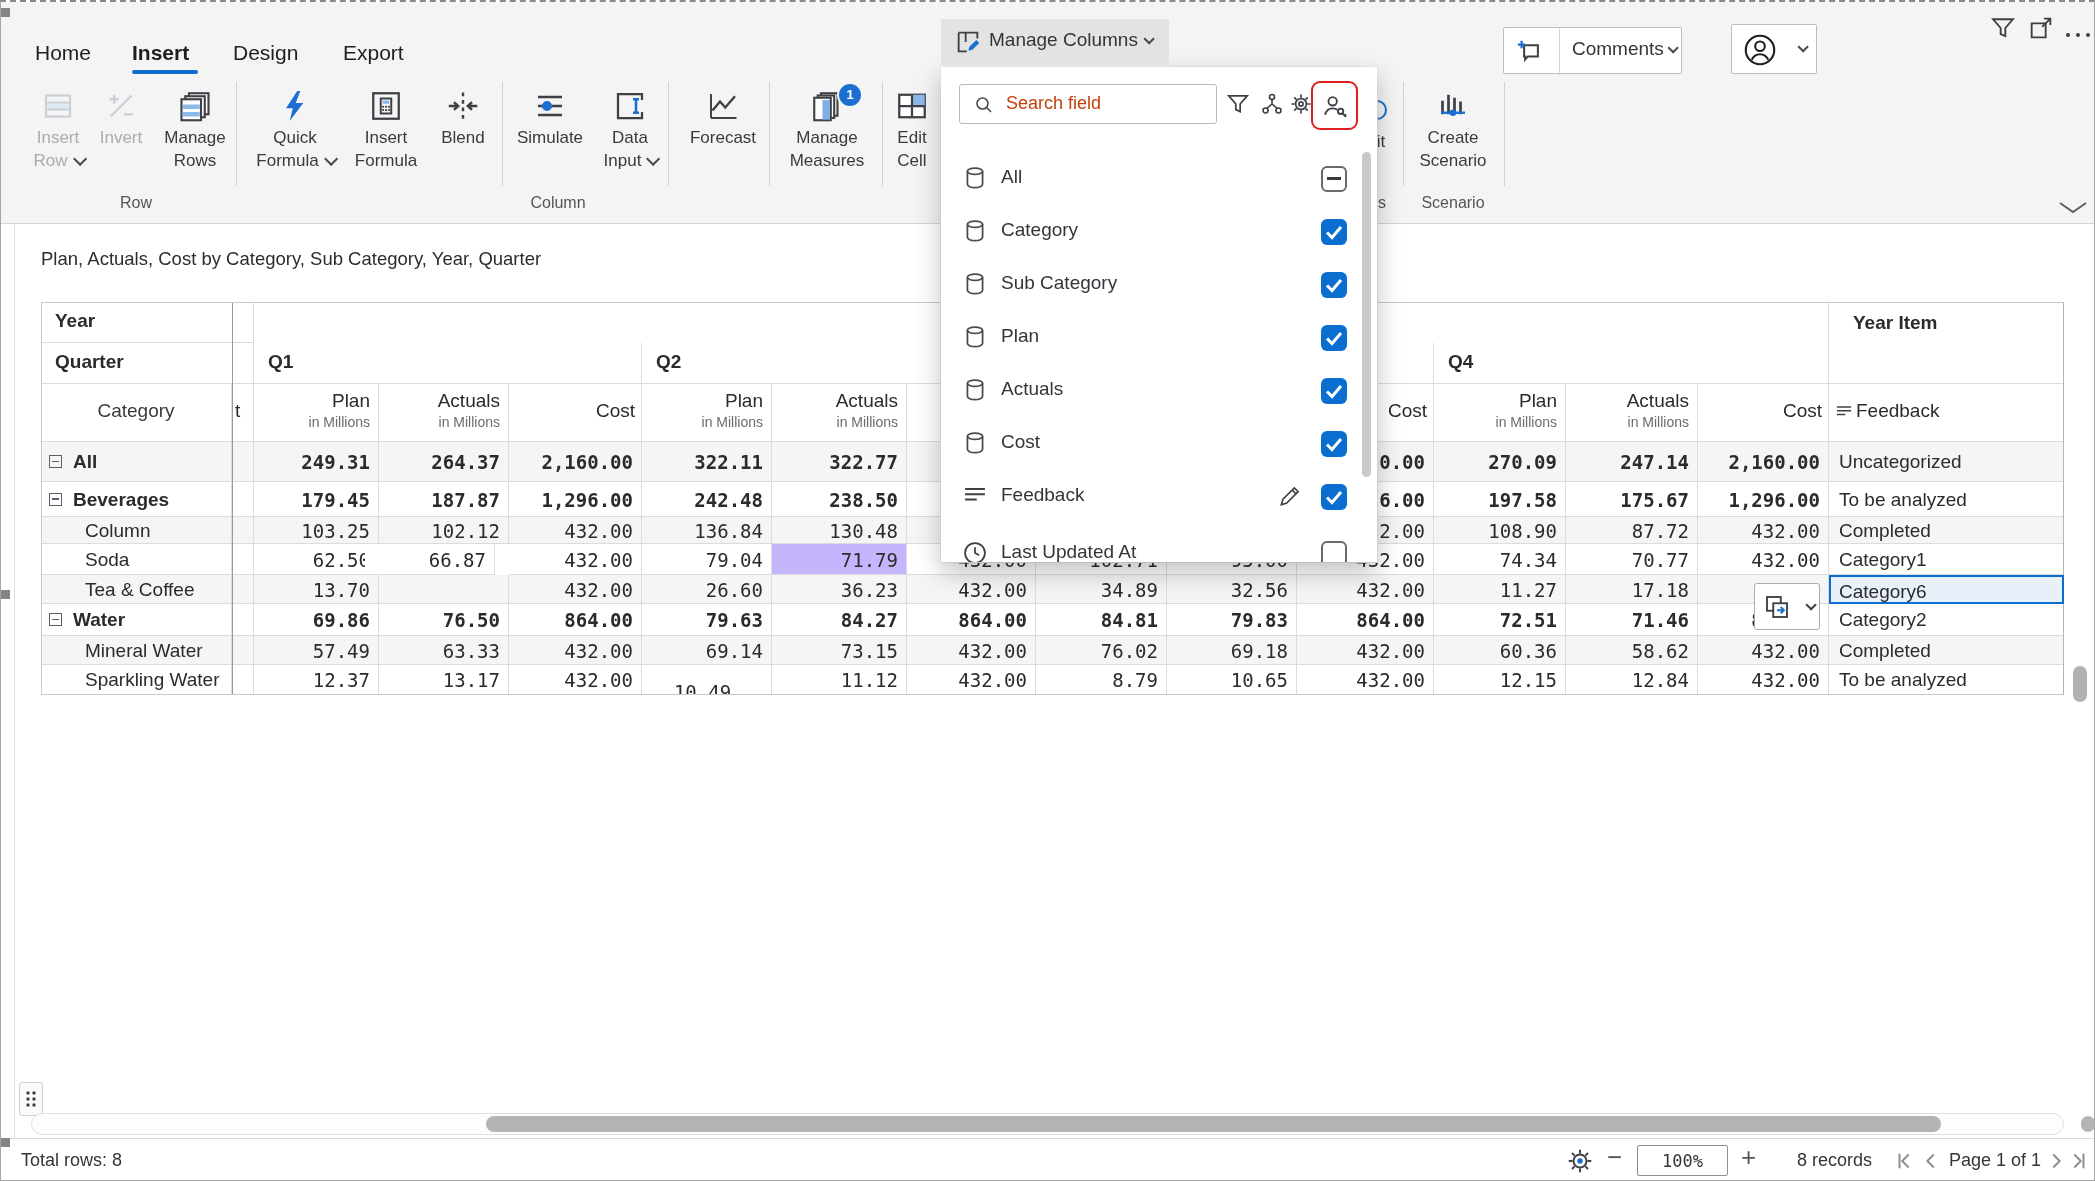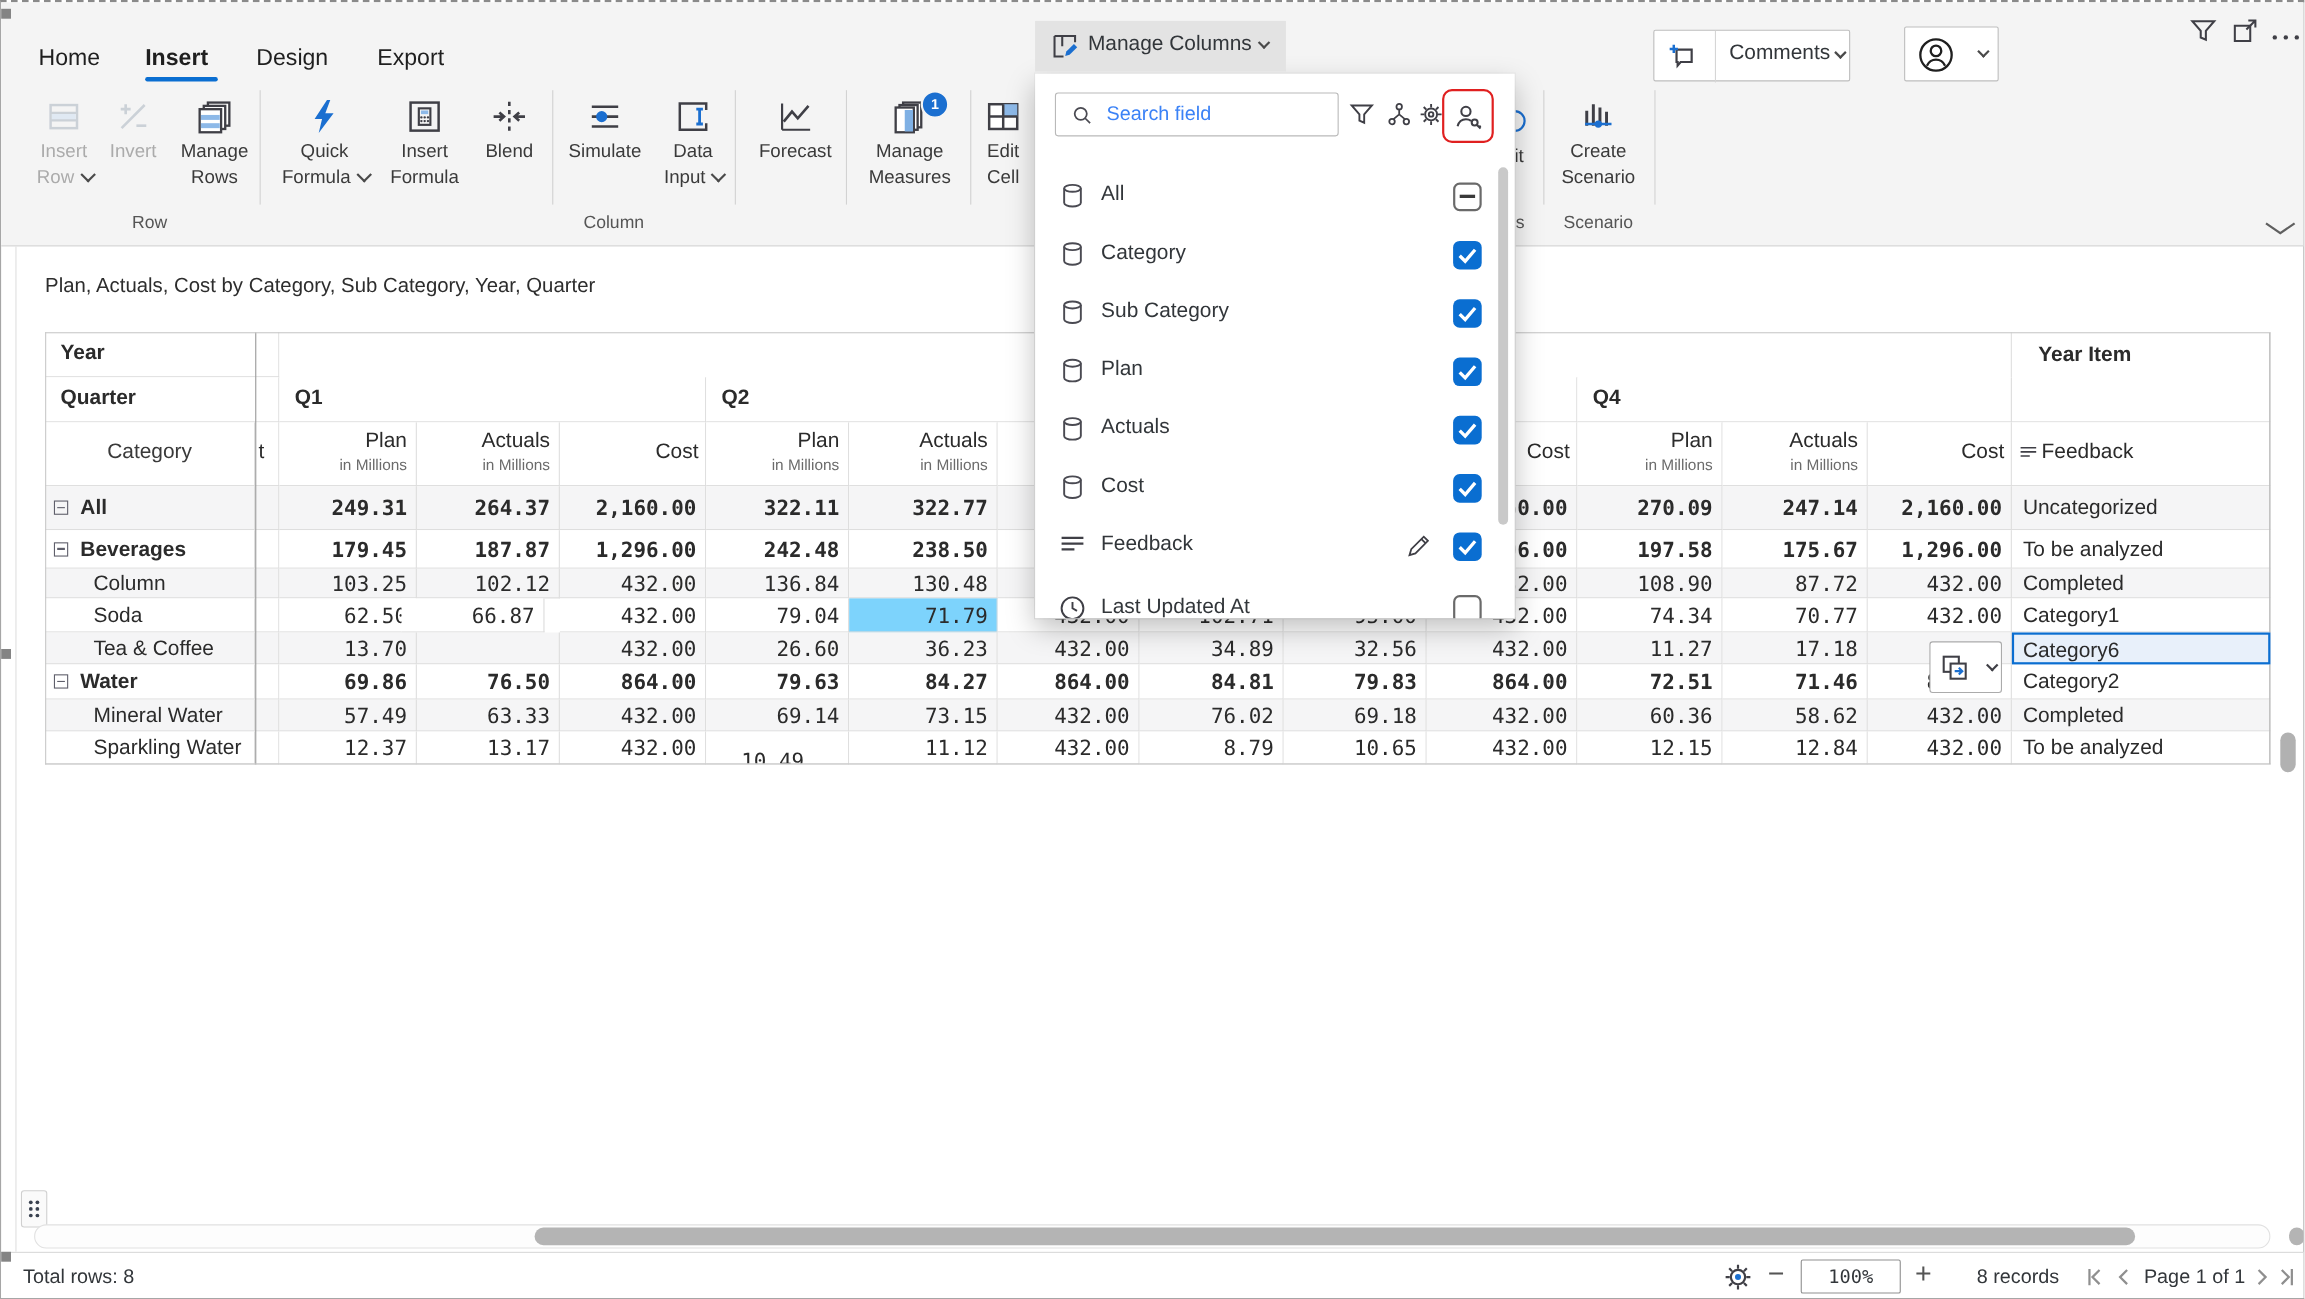--- a/index.html
+++ b/index.html
@@ -458,21 +458,21 @@
       </div>
       <div class="cell" style="position: absolute; box-sizing: border-box; left: 364px; top: 542px; width: 130px; height: 31px; background: rgb(255, 255, 255);">
         <div class="num" style="position: absolute; box-sizing: border-box; right: 0px; top: 4.5px; width: 100%;">66.87</div>
       </div>
       <div class="cell" style="position: absolute; box-sizing: border-box; left: 508px; top: 542px; width: 133px; height: 31px; background: rgb(255, 255, 255);">
         <div class="num" style="position: absolute; box-sizing: border-box; right: 0px; top: 4.5px; width: 100%;">432.00</div>
       </div>
       <div class="cell" style="position: absolute; box-sizing: border-box; left: 641px; top: 542px; width: 130px; height: 31px; background: rgb(255, 255, 255);">
         <div class="num" style="position: absolute; box-sizing: border-box; right: 0px; top: 4.5px; width: 100%;">79.04</div>
       </div>
-      <div class="cell" style="position: absolute; box-sizing: border-box; left: 771px; top: 542px; width: 135px; height: 31px; background: #7dd3fc;">
+      <div class="cell" style="position: absolute; box-sizing: border-box; left: 771px; top: 542px; width: 135px; height: 31px; background: #c4b5fd;">
         <div class="num" style="position: absolute; box-sizing: border-box; right: 0px; top: 4.5px; width: 100%;">71.79</div>
       </div>
       <div class="cell" style="position: absolute; box-sizing: border-box; left: 906px; top: 542px; width: 129px; height: 31px; background: rgb(255, 255, 255);">
         <div class="num" style="position: absolute; box-sizing: border-box; right: 0px; top: 4.5px; width: 100%;">432.00</div>
       </div>
       <div class="cell" style="position: absolute; box-sizing: border-box; left: 1035px; top: 542px; width: 131px; height: 31px; background: rgb(255, 255, 255);">
         <div class="num" style="position: absolute; box-sizing: border-box; right: 0px; top: 4.5px; width: 100%;">102.71</div>
       </div>
       <div class="cell" style="position: absolute; box-sizing: border-box; left: 1166px; top: 542px; width: 130px; height: 31px; background: rgb(255, 255, 255);">
         <div class="num" style="position: absolute; box-sizing: border-box; right: 0px; top: 4.5px; width: 100%;">95.00</div>
@@ -696,21 +696,21 @@
 
   <div id="mc-panel" class="abs">
 
     <div class="abs" style="left:18px;top:17px;width:258px;height:40px;border:1px solid #b9b9b9;border-radius:3px;background:#fff">
       <span class="abs" style="left:12px;top:8px">
         <svg width="24" height="24" viewBox="0 0 24 24">
             <circle cx="10.5" cy="10.5" r="5.5" fill="none" stroke="#4a4a52" stroke-width="1.6"></circle>
             <path d="M14.5 14.5l4.5 4.5" stroke="#4a4a52" stroke-width="1.6"></path>
           </svg>
       </span>
-      <span class="abs" style="left:46px;top:8px;font-size:18px;color:#3b82f6">Search field</span>
+      <span class="abs" style="left:46px;top:8px;font-size:18px;color:#c2410c">Search field</span>
     </div>
     <span class="abs" style="left:284px;top:24px">
       <svg width="26" height="26" viewBox="0 0 24 24">
           <path d="M3.5 4.5h17l-6.5 7.5v7l-4-1.8v-5.2L3.5 4.5z" fill="none" stroke="#3f3f46" stroke-width="1.6"></path>
         </svg>
     </span>
     <span class="abs" style="left:318px;top:24px">
       <svg width="26" height="26" viewBox="0 0 24 24" fill="none" stroke="#3f3f46" stroke-width="1.5">
           <circle cx="12" cy="5.5" r="2.3"></circle>
           <circle cx="6" cy="18" r="2.3"></circle>

